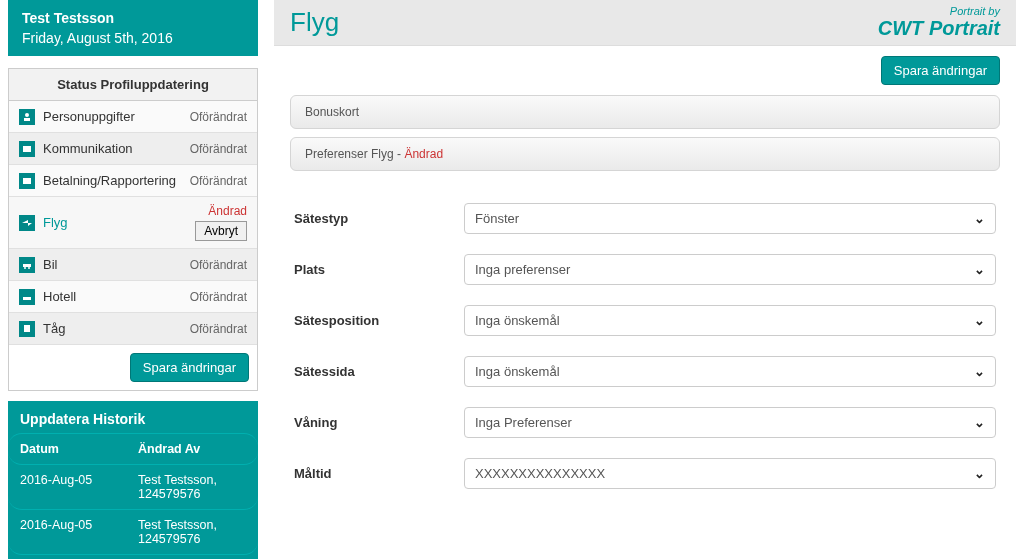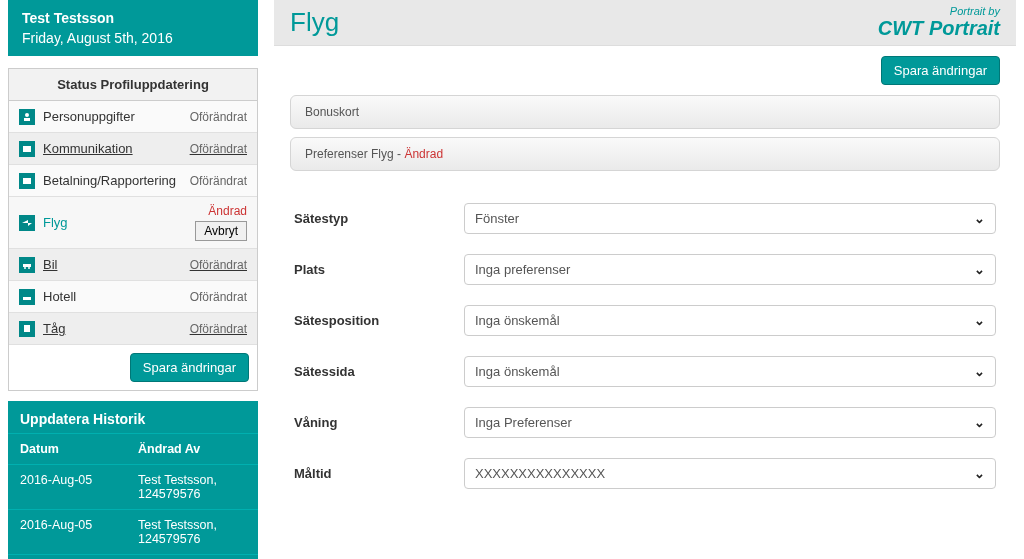--- a/index.html
+++ b/index.html
@@ -38,21 +38,21 @@
     font-size: 13px;
   }
   .status-row {
     display: flex;
     align-items: center;
     padding: 7px 10px;
     border-bottom: 1px solid #e0e0e0;
     background: #fafafa;
     gap: 8px;
   }
-  .status-row.alt { background: #eeeeee; text-decoration: underline; }
+  .status-row.alt { background: #eeeeee; }
   .status-row.active { background: #f7f7f7; }
   .status-row .icon {
     width: 16px; height: 16px;
     background: #008888;
     display: inline-flex;
     align-items: center;
     justify-content: center;
     flex-shrink: 0;
     margin-top:1px;
   }
@@ -88,20 +88,21 @@
   .history-box h3 {
     padding: 10px 12px 6px;
     font-size: 14px;
     font-weight: bold;
   }
   .history-head, .history-row {
     display: flex;
     padding: 8px 12px;
     border-bottom: 1px solid #00b0b0;
     font-size: 12.5px;
+    border-radius: 14px;
   }
   .history-head { font-weight: bold; border-top:1px solid #00b0b0;}
   .history-row .c1, .history-head .c1 { width: 95px; }
   .history-row .c2, .history-head .c2 { flex: 1; margin-left: 23px; }
 
   
   .main { flex: 1; min-width: 0; }
   .main-header {
     display: flex;
     justify-content: space-between;

